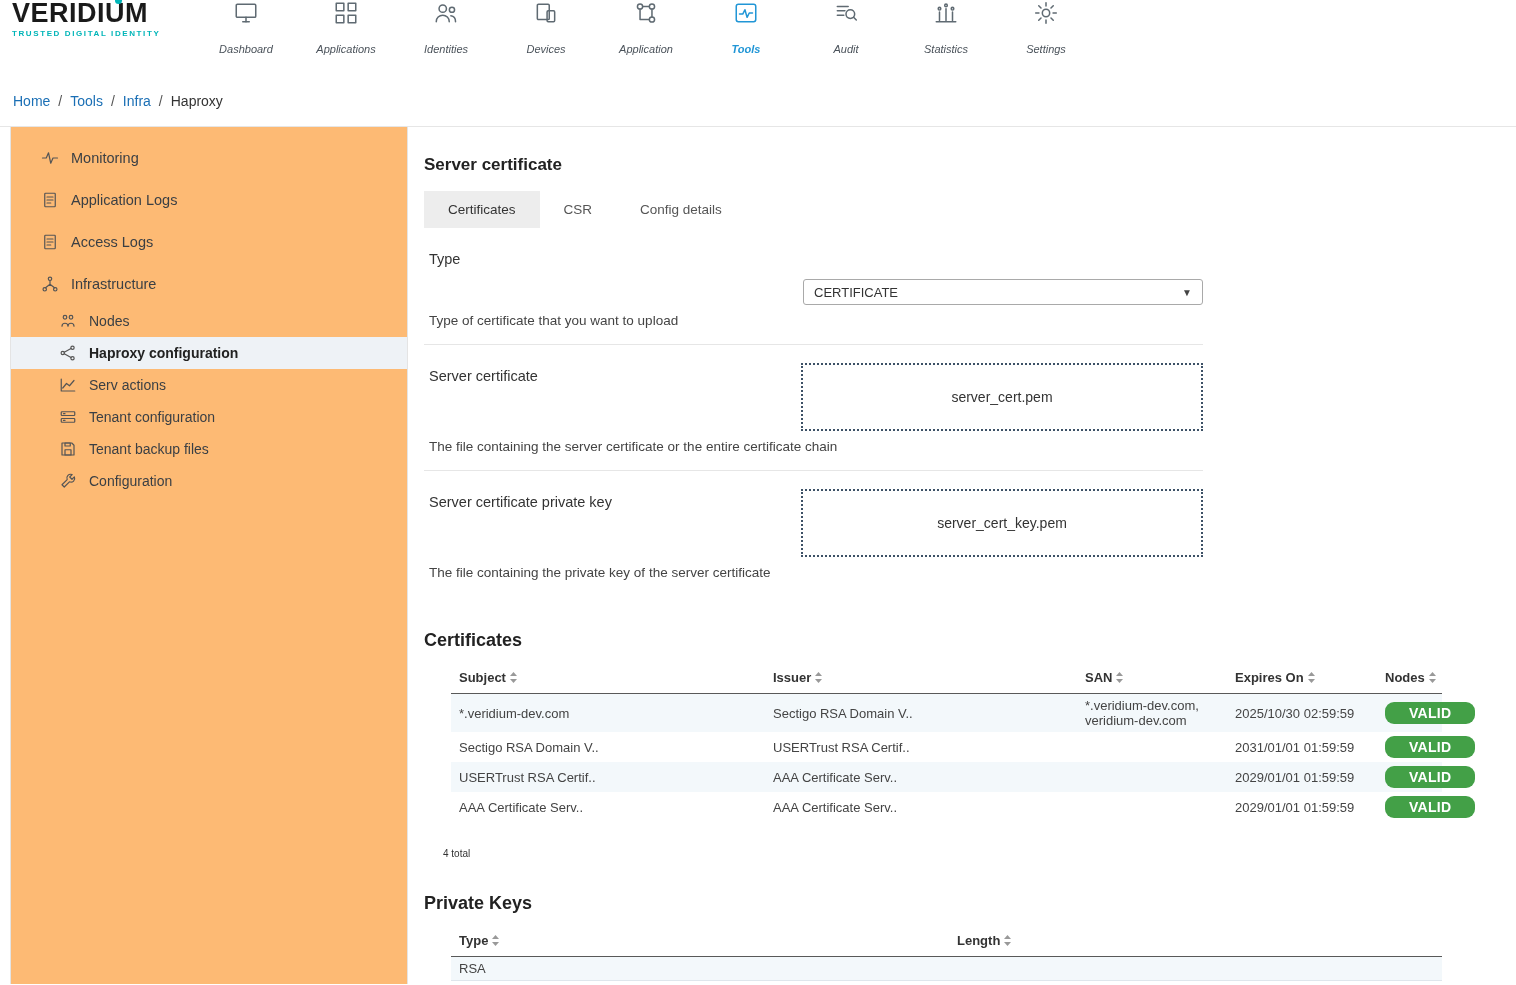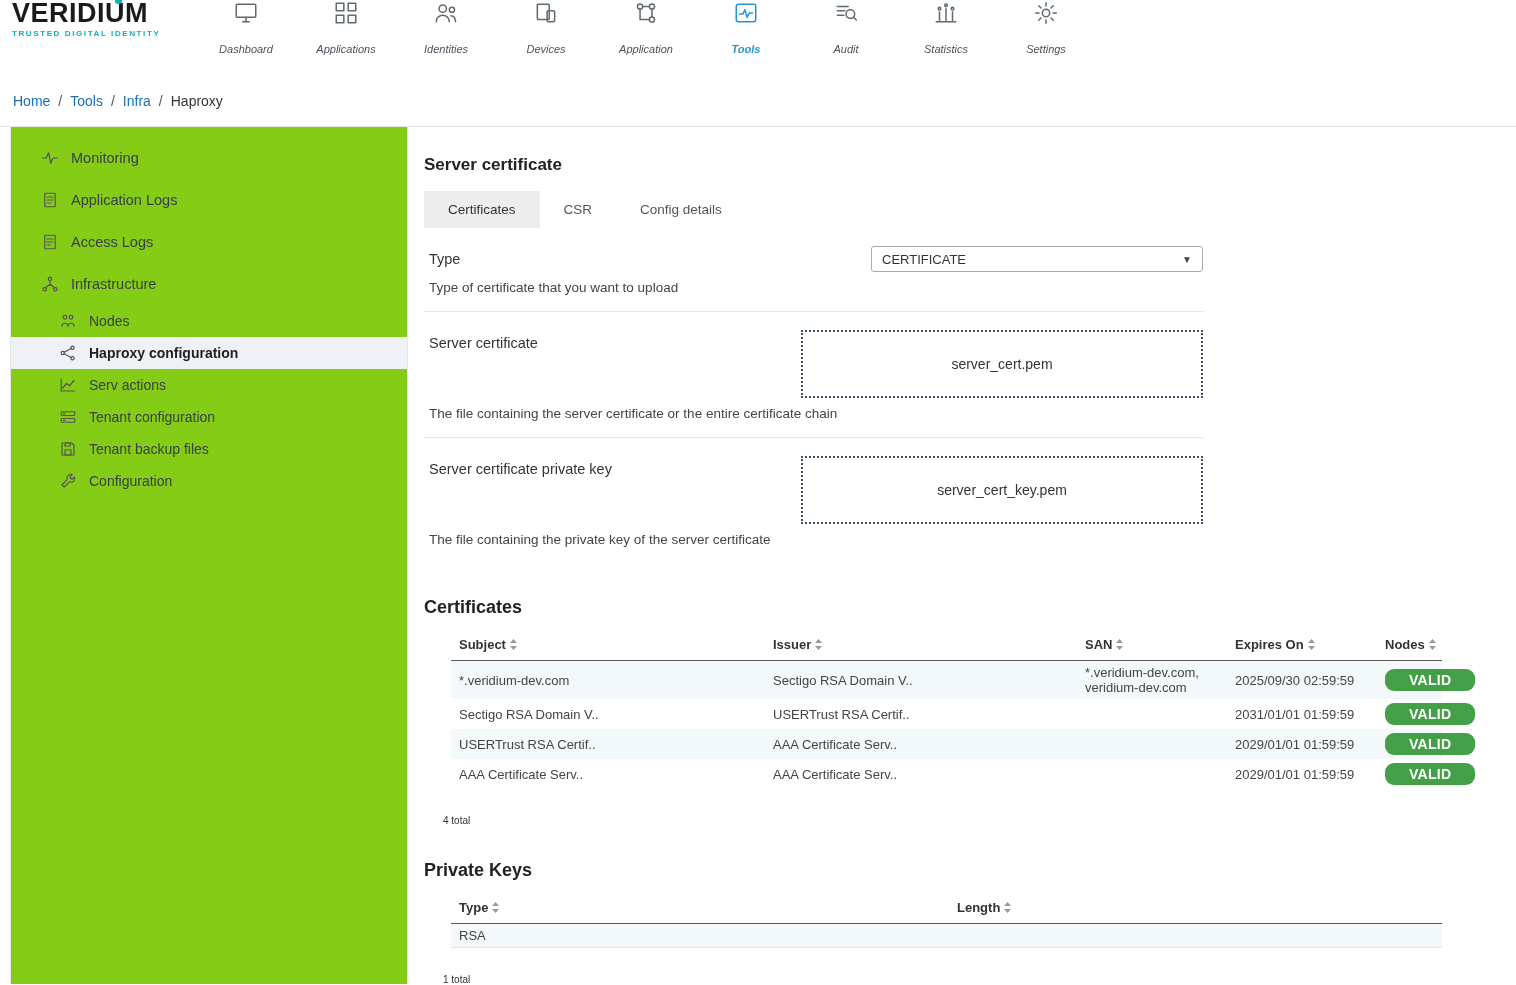--- a/index.html
+++ b/index.html
@@ -55,21 +55,21 @@
   .content {
     display: flex;
     border-top: 1px solid #e6e6e6;
     height: 858px;
   }
 
   
   .sidebar {
     width: 398px; margin-left: 10px; flex-shrink: 0;
     border-left: 1px solid #e4e4e4; border-right: 1px solid #e4e4e4;
-    background: #84cc16; padding-top: 10px;
+    background: #fdba74; padding-top: 10px;
   }
   .side-item {
     display: flex; align-items: center; gap: 12px;
     cursor: pointer; color: #3a3f44;
   }
   .side-item.lvl1 { padding: 12px 0 12px 30px; font-size: 14.5px; }
   .side-item.lvl2 { padding: 7px 0 7px 48px; font-size: 14px; }
   .side-item.active { background: #eef2f6; font-weight: 700; color: #222; }
   .side-icon { width: 18px; height: 18px; flex-shrink: 0; color: #555; }
   .side-icon svg { width: 18px; height: 18px; stroke: currentColor; fill: none; stroke-width: 1.6; stroke-linecap: round; stroke-linejoin: round; }
@@ -82,25 +82,26 @@
   .tab { padding: 11px 24px; cursor: pointer; }
   .tab.active { background: #ededed; color: #333; }
 
   .form-wrap { width: 779px; }
   .form-block { border-bottom: 1px solid #e6e6e6; padding: 18px 0 16px 0; }
   .form-row { display: flex; justify-content: space-between; align-items: flex-start; }
   .form-label { font-size: 14.5px; color: #333; margin-left: 5px; margin-top: 5px; }
   .form-help { font-size: 13.5px; color: #444; margin: 8px 0 0 5px; }
 
   .select-box {
-    width: 332px; height: 26px;
+    width: 400px; height: 26px;
     border: 1px solid #a9a9a9; border-radius: 3px;
     display: flex; align-items: center; justify-content: space-between;
     padding: 0 10px; font-size: 13px; color: #333; cursor: pointer;
     background: #fff;
+    margin-top: 33px;
   }
   .select-caret { font-size: 10px; color: #444; }
 
   .dropzone {
     width: 402px; height: 68px;
     border: 2px dotted #3d5166;
     display: flex; align-items: center; justify-content: center;
     font-size: 14px; color: #333; cursor: pointer; background: #fff;
   }
 
@@ -425,21 +426,21 @@
                   <path d="M3.5 0L7 4H0z" fill="#999"></path>
                   <path d="M3.5 11L0 7h7z" fill="#999"></path>
                 </svg></span></th>
         </tr>
       </thead>
       <tbody>
         <tr>
           <td>*.veridium-dev.com</td>
           <td>Sectigo RSA Domain V..</td>
           <td>*.veridium-dev.com, veridium-dev.com</td>
-          <td>2025/09/30 02:59:59</td>
+          <td>2025/10/30 02:59:59</td>
           <td><span class="badge-valid">VALID</span></td>
         </tr>
         <tr>
           <td>Sectigo RSA Domain V..</td>
           <td>USERTrust RSA Certif..</td>
           <td></td>
           <td>2031/01/01 01:59:59</td>
           <td><span class="badge-valid">VALID</span></td>
         </tr>
         <tr>

